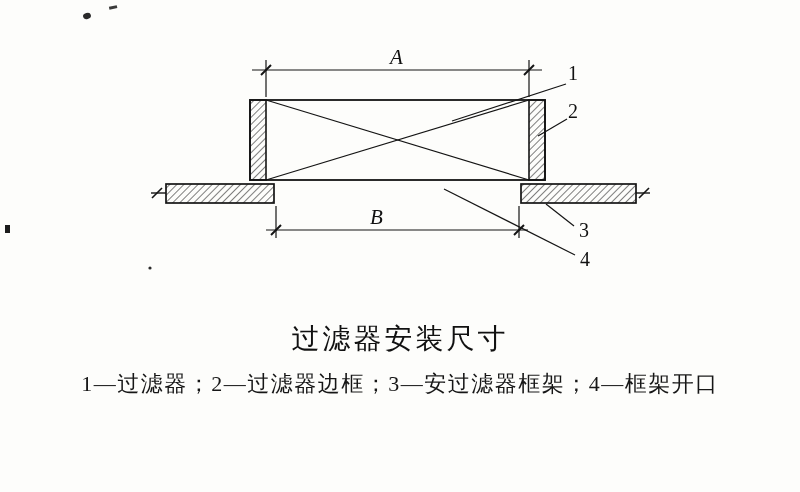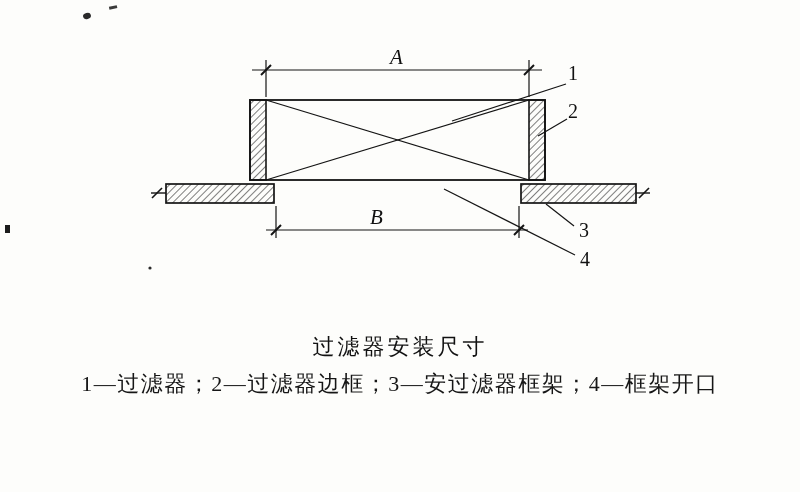--- a/index.html
+++ b/index.html
@@ -16,25 +16,25 @@
     font-family: "Liberation Serif", "DejaVu Serif", serif;
     color: #141414;
   }
   .diagram-svg {
     position: absolute;
     left: 0;
     top: 0;
   }
   .caption-title {
     position: absolute;
-    top: 332px;
+    top: 320px;
     left: 0;
     width: 100%;
     text-align: center;
-    font-size: 22px;
+    font-size: 28px;
     letter-spacing: 3px;
     font-weight: 500;
     color: #111;
   }
   .legend-line {
     position: absolute;
     left: 0;
     width: 100%;
     text-align: center;
     font-size: 22px;

